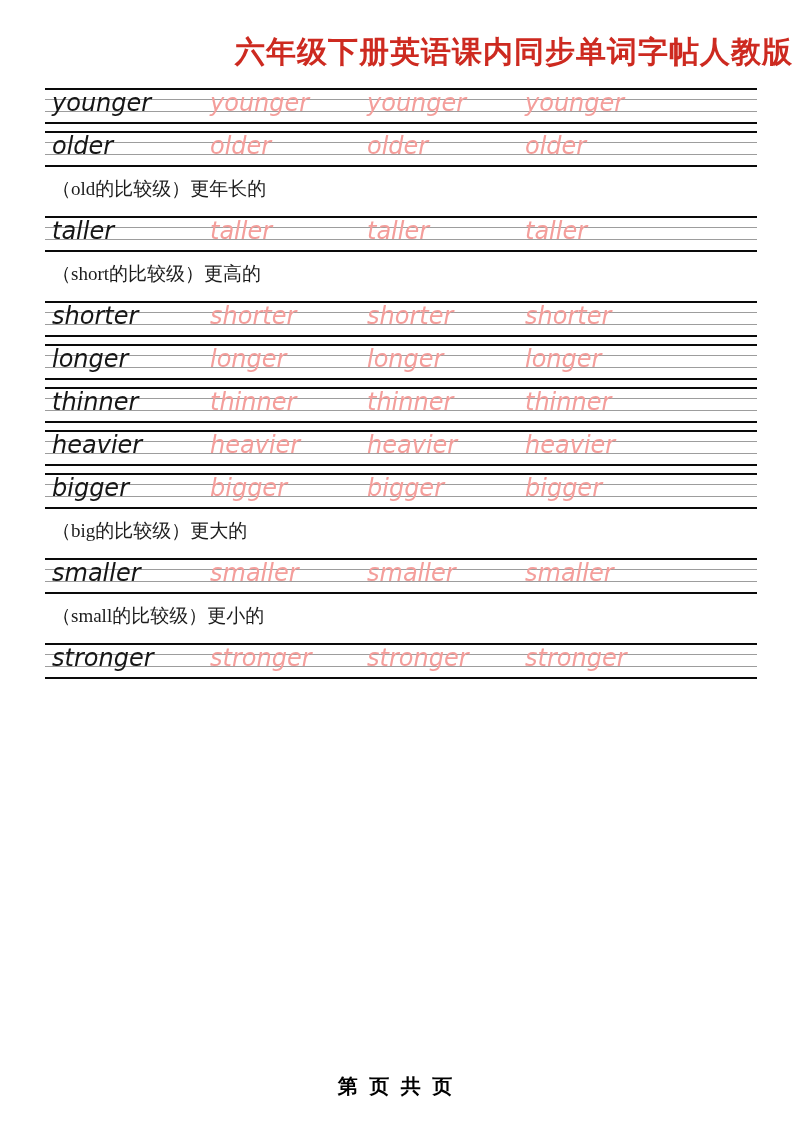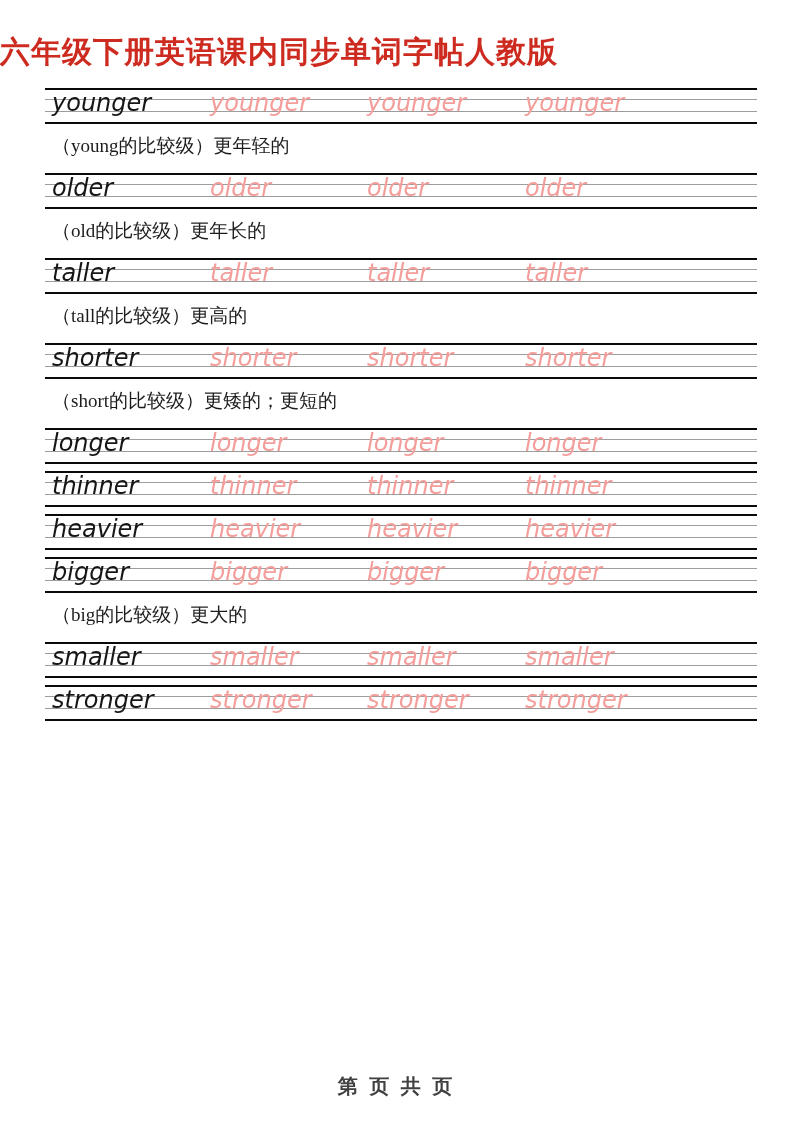--- a/index.html
+++ b/index.html
@@ -10,21 +10,21 @@
     --line-inner:#9d9d9d;
     --def:#1c1c1c;
   }
   *{margin:0;padding:0;box-sizing:border-box;}
   html,body{background:#ffffff;}
   body{
     width:793px;height:1122px;position:relative;overflow:hidden;
     font-family:"Liberation Sans",sans-serif;
   }
   .page-title{
-    margin-top:32px;text-align:left;
+    margin-top:32px;text-align:right;
     font-size:30px;font-weight:bold;letter-spacing:1px;
     color:var(--title);
     font-family:"Liberation Sans",sans-serif;
     line-height:40px;
   }
   .content{margin:0 36px 0 45px;}
   .unit-label{
     margin-top:32px;margin-left:-4px;
     font-family:"Liberation Serif",serif;
     font-size:20px;color:#111;line-height:24px;
@@ -51,21 +51,21 @@
   .practice-word.t2{left:322px;}
   .practice-word.t3{left:480px;}
   .definition{
     margin:20px 0 9px 7px;
     font-family:"Liberation Serif",serif;
     font-size:19px;line-height:22px;color:var(--def);
   }
   .page-footer{
     position:absolute;left:0;right:0;bottom:22px;
     text-align:center;font-size:20px;font-weight:bold;
-    letter-spacing:3px;color:#404040;
+    letter-spacing:3px;color:#000000;
     font-family:"Liberation Sans",sans-serif;
   }
 </style>
 </head>
 <body>
 
 <div class="page-title">六年级下册英语课内同步单词字帖人教版</div>
 
 <div class="content">
   <div class="word-list">
@@ -73,21 +73,20 @@
         <div class="writing-grid">
           <div class="grid-line outer l1"></div>
           <div class="grid-line inner l2"></div>
           <div class="grid-line inner l3"></div>
           <div class="grid-line outer l4"></div>
           <span class="practice-word black">younger</span>
           <span class="practice-word trace t1">younger</span>
           <span class="practice-word trace t2">younger</span>
           <span class="practice-word trace t3">younger</span>
         </div>
-        <div class="definition">（young的比较级）更年轻的</div>
       </div>
       <div class="word-row">
         <div class="writing-grid">
           <div class="grid-line outer l1"></div>
           <div class="grid-line inner l2"></div>
           <div class="grid-line inner l3"></div>
           <div class="grid-line outer l4"></div>
           <span class="practice-word black">older</span>
           <span class="practice-word trace t1">older</span>
           <span class="practice-word trace t2">older</span>
@@ -99,34 +98,33 @@
         <div class="writing-grid">
           <div class="grid-line outer l1"></div>
           <div class="grid-line inner l2"></div>
           <div class="grid-line inner l3"></div>
           <div class="grid-line outer l4"></div>
           <span class="practice-word black">taller</span>
           <span class="practice-word trace t1">taller</span>
           <span class="practice-word trace t2">taller</span>
           <span class="practice-word trace t3">taller</span>
         </div>
-        <div class="definition">（tall的比较级）更高的</div>
+        <div class="definition">（short的比较级）更高的</div>
       </div>
       <div class="word-row">
         <div class="writing-grid">
           <div class="grid-line outer l1"></div>
           <div class="grid-line inner l2"></div>
           <div class="grid-line inner l3"></div>
           <div class="grid-line outer l4"></div>
           <span class="practice-word black">shorter</span>
           <span class="practice-word trace t1">shorter</span>
           <span class="practice-word trace t2">shorter</span>
           <span class="practice-word trace t3">shorter</span>
         </div>
-        <div class="definition">（short的比较级）更矮的；更短的</div>
       </div>
       <div class="word-row">
         <div class="writing-grid">
           <div class="grid-line outer l1"></div>
           <div class="grid-line inner l2"></div>
           <div class="grid-line inner l3"></div>
           <div class="grid-line outer l4"></div>
           <span class="practice-word black">longer</span>
           <span class="practice-word trace t1">longer</span>
           <span class="practice-word trace t2">longer</span>
@@ -174,20 +172,21 @@
         <div class="writing-grid">
           <div class="grid-line outer l1"></div>
           <div class="grid-line inner l2"></div>
           <div class="grid-line inner l3"></div>
           <div class="grid-line outer l4"></div>
           <span class="practice-word black">smaller</span>
           <span class="practice-word trace t1">smaller</span>
           <span class="practice-word trace t2">smaller</span>
           <span class="practice-word trace t3">smaller</span>
         </div>
+        <div class="definition">（small的比较级）更小的</div>
       </div>
       <div class="word-row">
         <div class="writing-grid">
           <div class="grid-line outer l1"></div>
           <div class="grid-line inner l2"></div>
           <div class="grid-line inner l3"></div>
           <div class="grid-line outer l4"></div>
           <span class="practice-word black">stronger</span>
           <span class="practice-word trace t1">stronger</span>
           <span class="practice-word trace t2">stronger</span>

